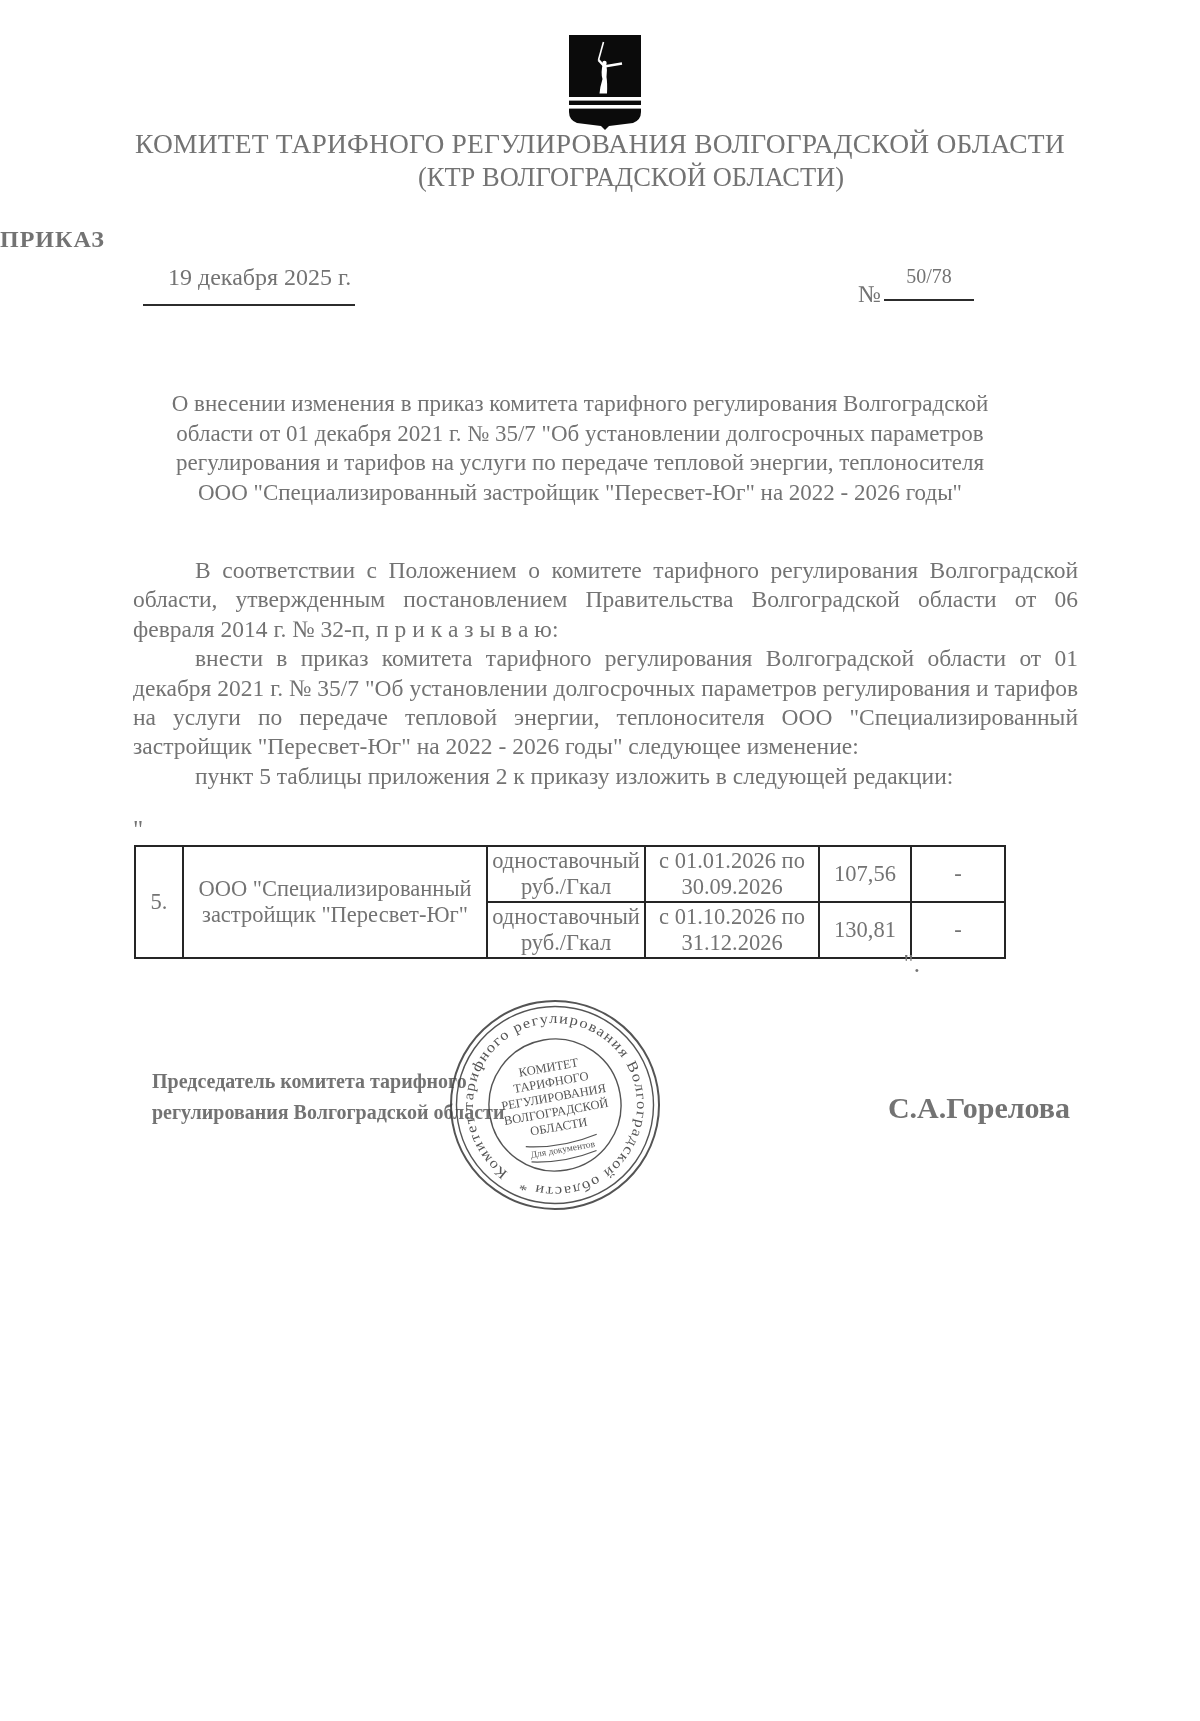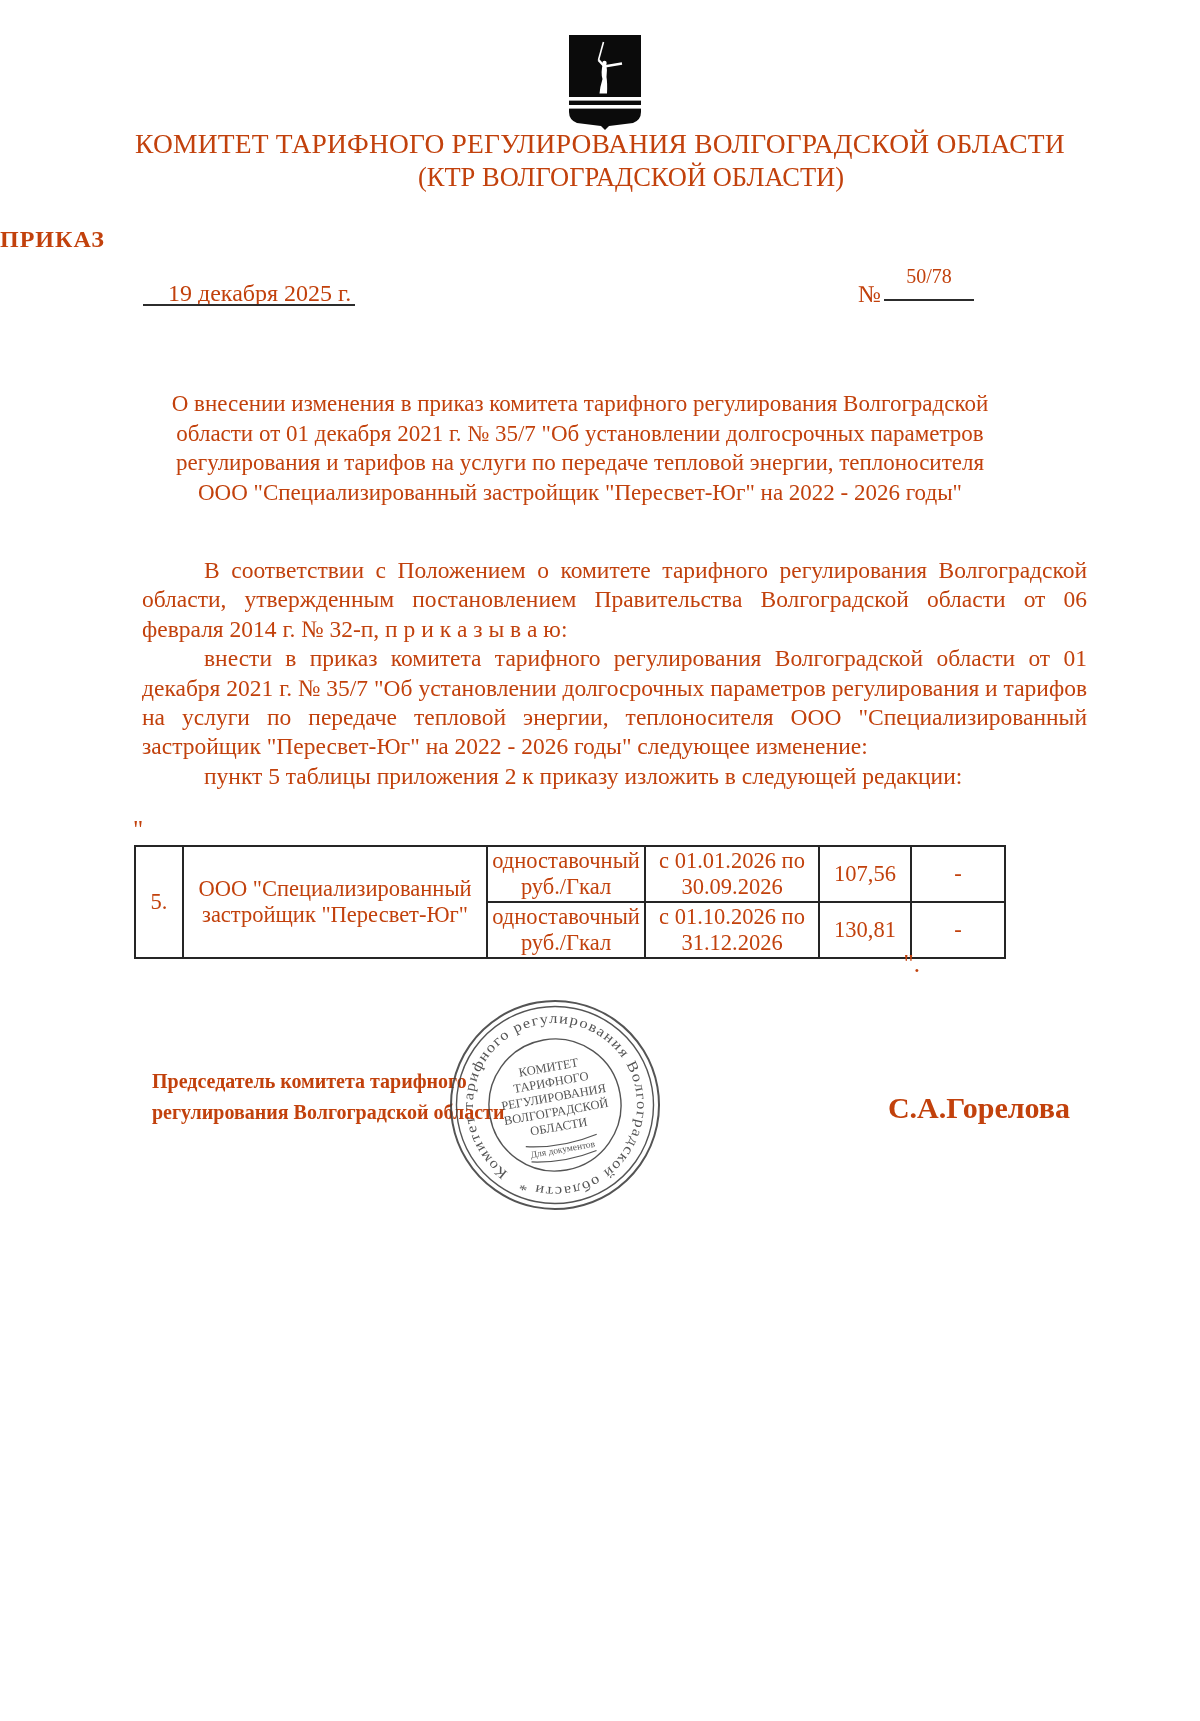--- a/index.html
+++ b/index.html
@@ -1,33 +1,33 @@
 <!DOCTYPE html>
 <html><head>
 <meta charset="utf-8">
 <style>
   html,body{margin:0;padding:0;background:#e8e8e8;}
   .page{position:relative;width:1200px;height:1721px;background:#ffffff;margin:0 auto;
-        font-family:"Liberation Serif","DejaVu Serif",serif;color:#c2410c;overflow:hidden;}
+        font-family:"Liberation Serif","DejaVu Serif",serif;color:#737373;overflow:hidden;}
   .abs{position:absolute;}
   
   .emblem{left:566px;top:33px;width:78px;height:97px;}
   .org1{left:0;width:1200px;top:128px;text-align:center;font-size:27.5px;letter-spacing:.2px;white-space:nowrap;}
   .org2{left:0;width:1200px;top:162px;text-align:center;font-size:26.5px;padding-left:31px;}
   .order-title{left:0;width:1110px;top:226px;text-align:left;font-size:24px;font-weight:bold;letter-spacing:1px;}
-  .date{left:168px;top:264px;font-size:24px;margin-top:16px;}
+  .date{left:168px;top:264px;font-size:24px;}
   .date-underline{left:143px;top:304px;width:212px;height:0;border-bottom:2px solid #2c2c2c;}
   .num-label{left:858px;top:281px;font-size:24px;}
   .num-value{left:886px;top:265px;width:86px;text-align:center;font-size:20px;}
   .num-underline{left:884px;top:299px;width:90px;height:0;border-bottom:2px solid #2c2c2c;}
   .city{left:0;width:1110px;top:312px;text-align:center;font-size:24px;}
   
   .subject{left:150px;width:860px;top:389px;text-align:center;font-size:23px;line-height:29.5px;}
   
-  .body{left:142px;width:945px;top:556px;font-size:23.5px;line-height:29.4px;text-align:justify;}
+  .body{left:133px;width:945px;top:556px;font-size:23.5px;line-height:29.4px;text-align:justify;}
   .body p{margin:0;text-indent:62px;}
   .body p.no-just{text-align:left;}
   .quote-open{left:133px;top:816px;font-size:25px;}
   .quote-close{left:860px;top:950px;width:60px;text-align:right;font-size:25px;}
   
   .tariff-table{position:absolute;left:134px;top:845px;width:836px;border-collapse:collapse;
                 font-size:22.5px;line-height:26px;table-layout:fixed;}
   .tariff-table td{border:2px solid #252525;text-align:center;vertical-align:middle;padding:1px 2px;height:52px;}
   .col-num{width:42px;}.col-company{width:298px;}.col-type{width:152px;}
   .col-period{width:168px;}.col-value{width:86px;}.col-note{width:88px;}

